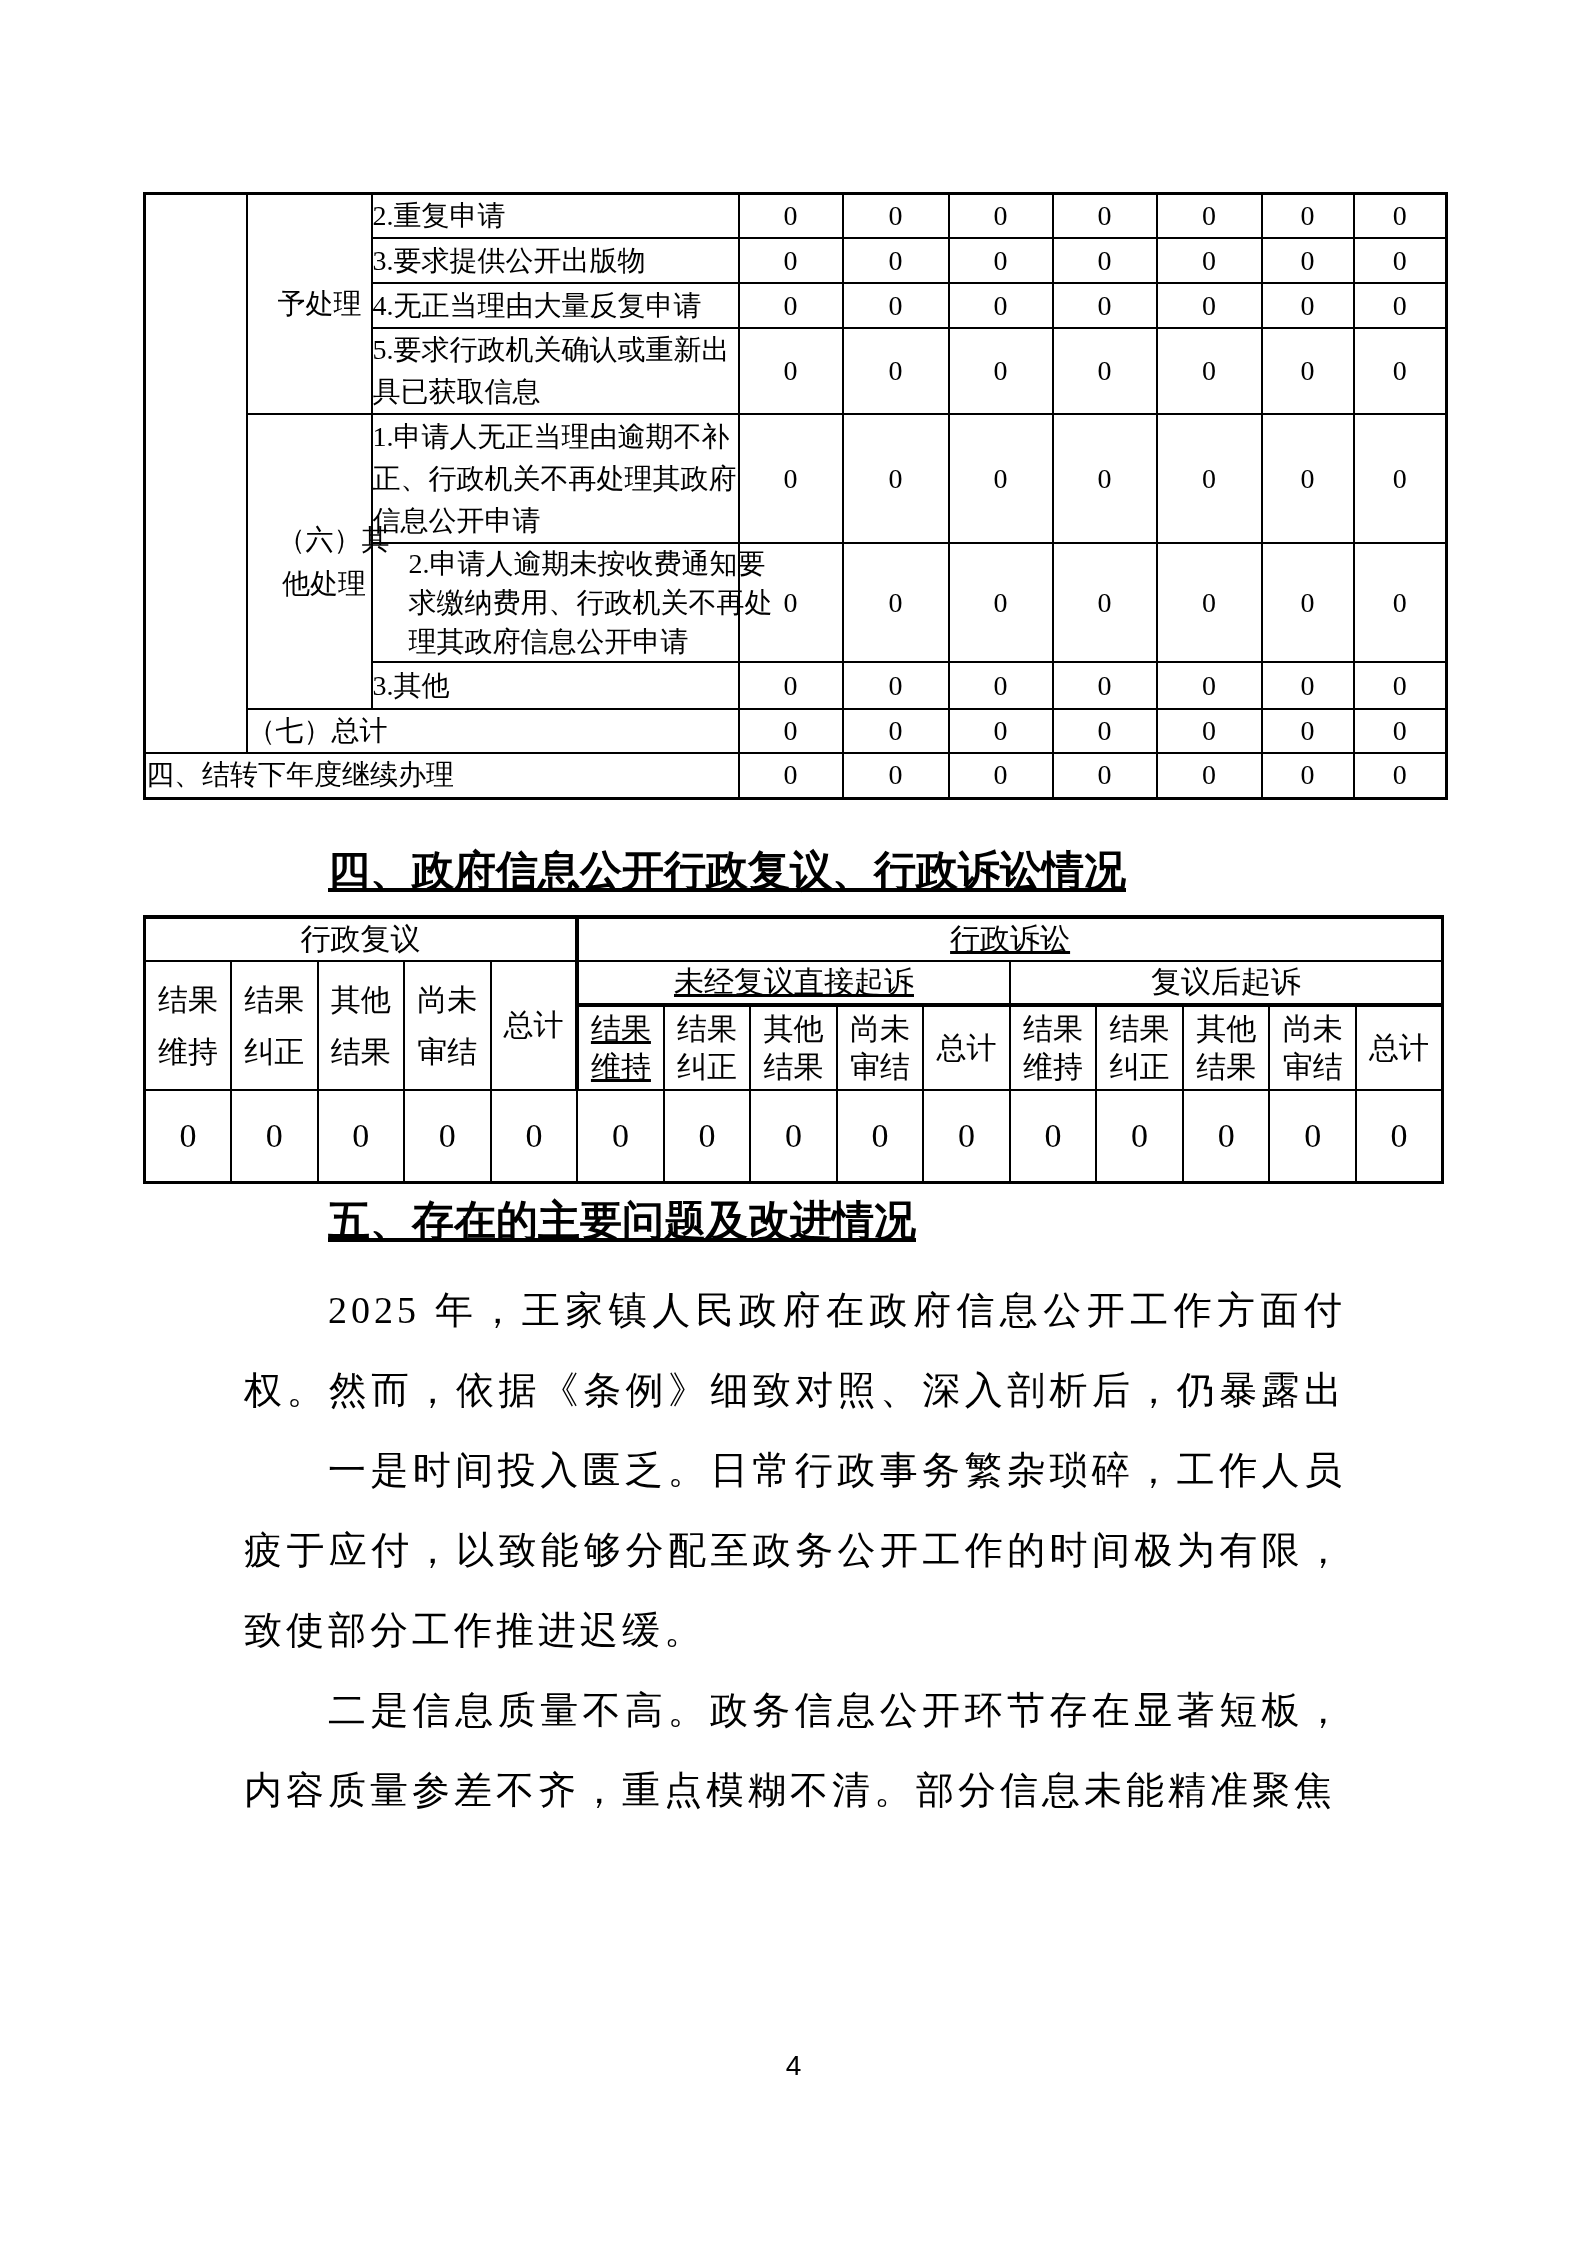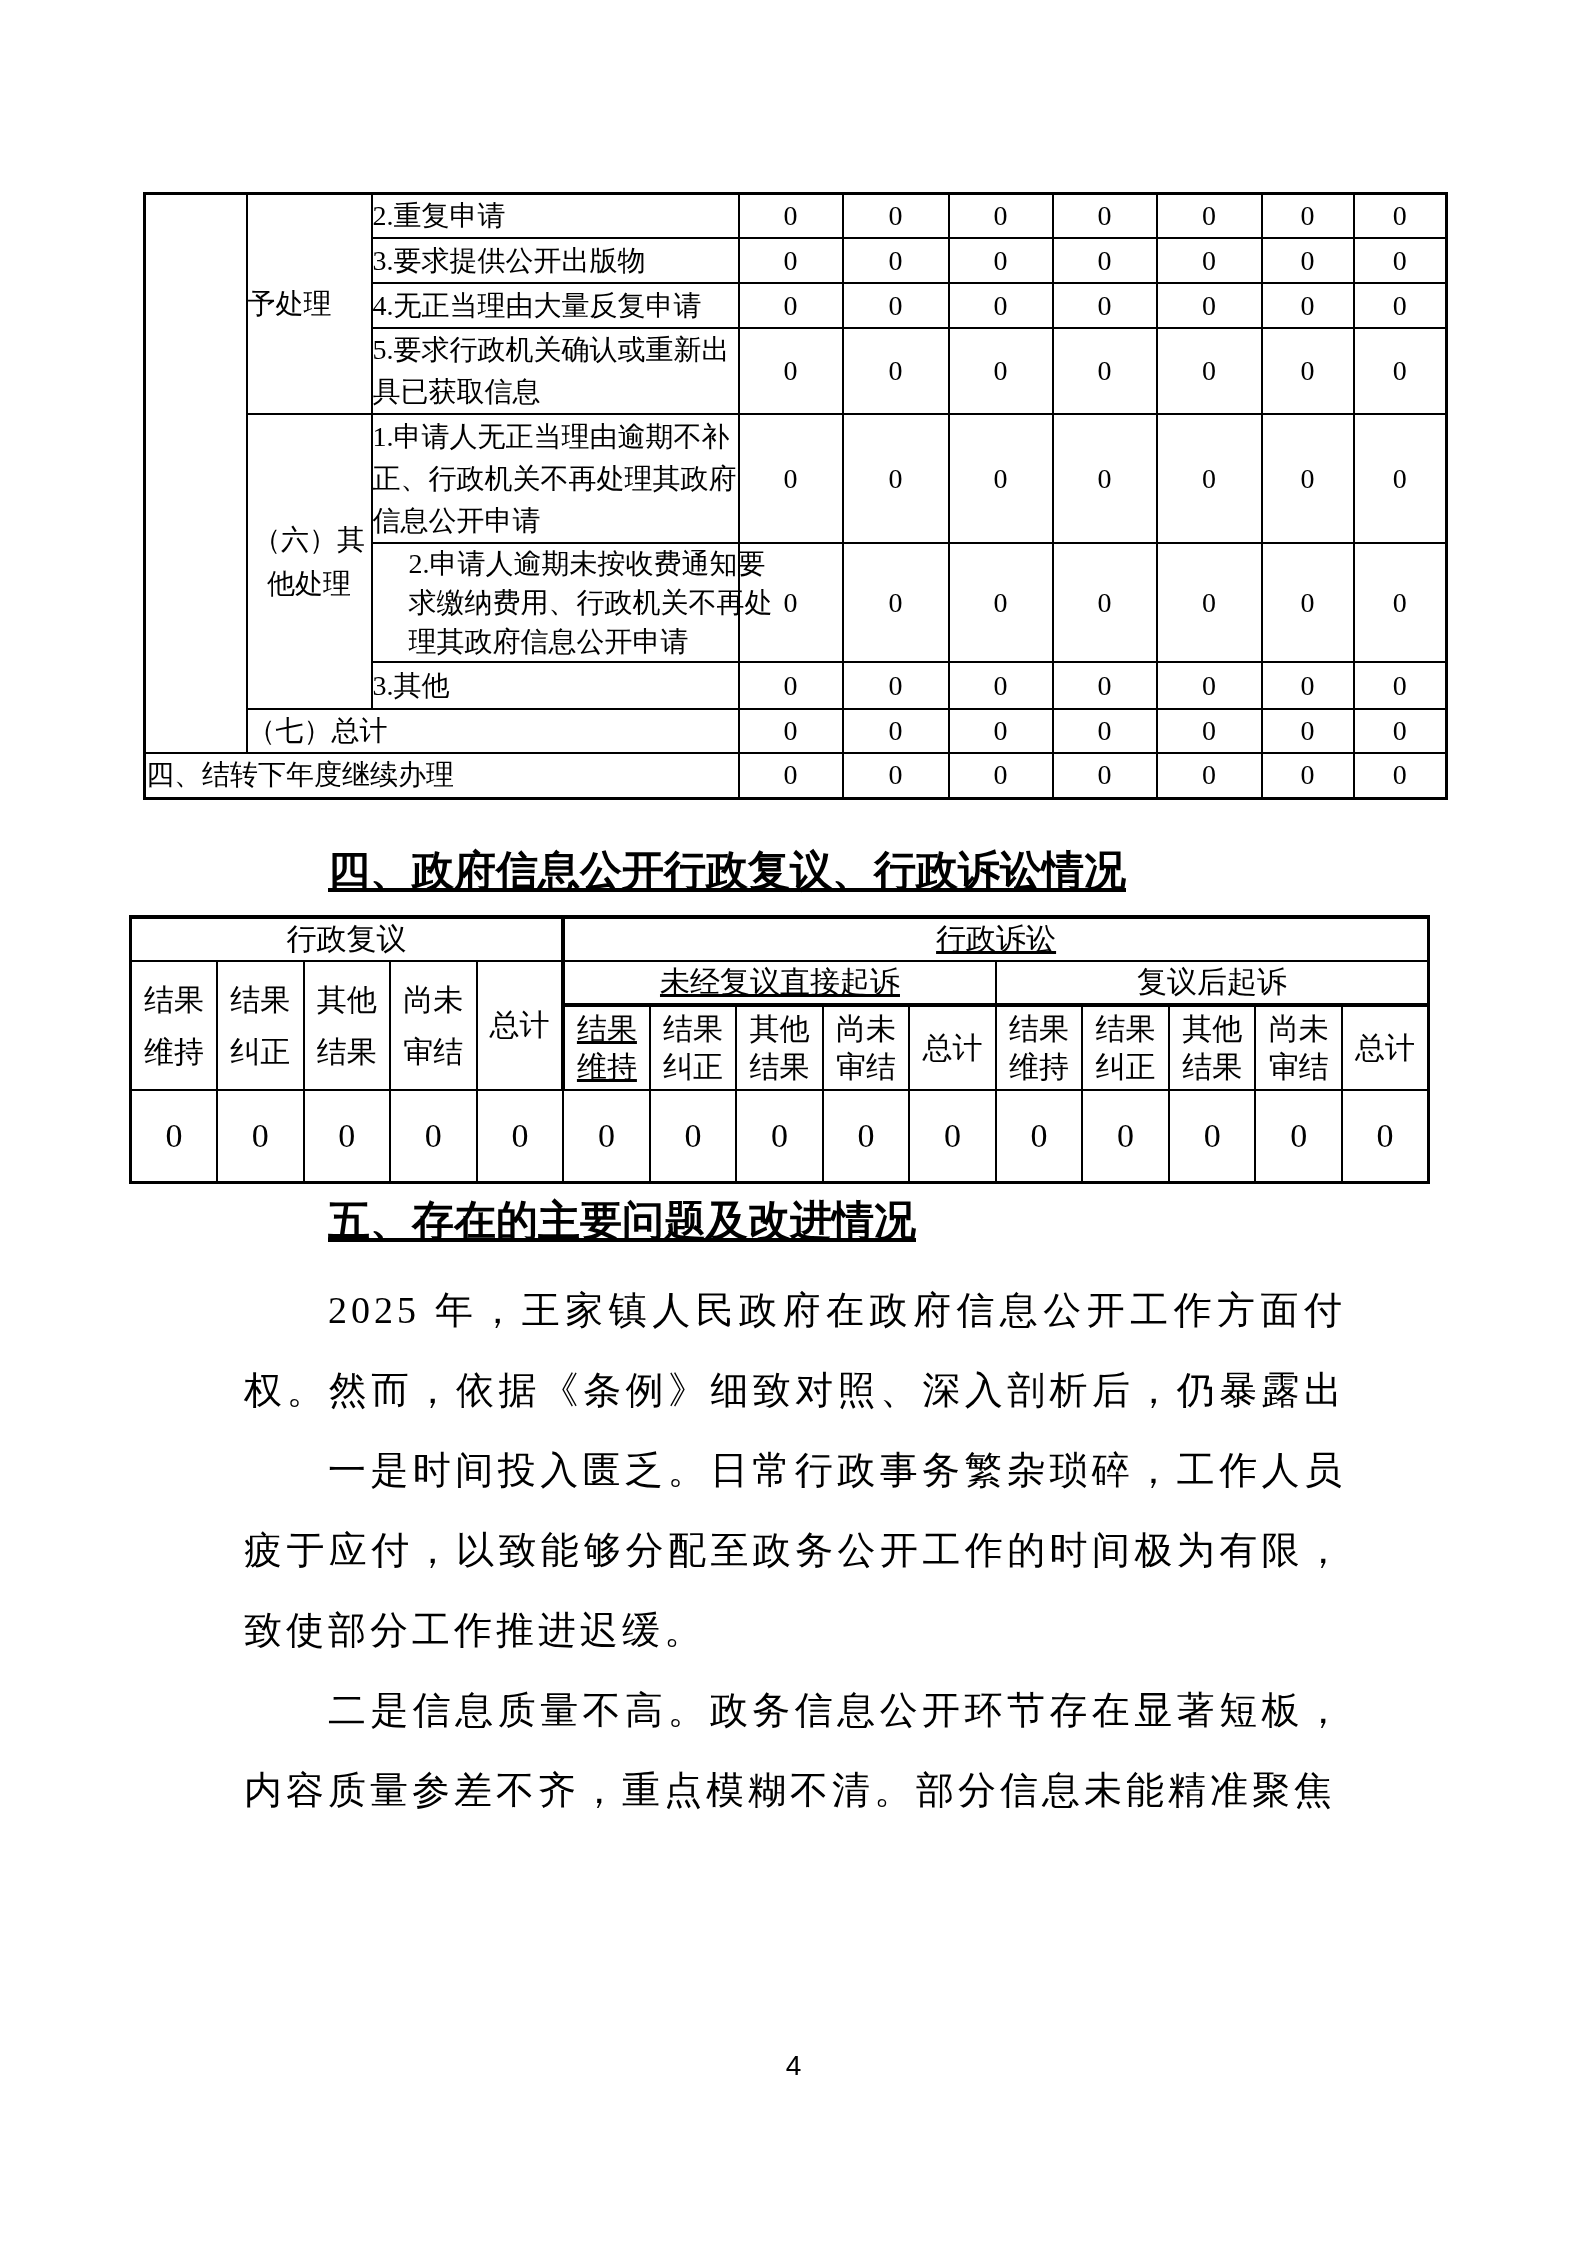--- a/index.html
+++ b/index.html
@@ -17,32 +17,32 @@
   #t1 tr:nth-child(5){height:129px}
   #t1 tr:nth-child(6){height:117px}
   #t1 tr:nth-child(7){height:47px}
   #t1 tr:nth-child(8){height:40px}
   #t1 tr:nth-child(9){height:45px}
   .cLabel{text-align:left;padding:0 0 0 9px;}
   .cLabel div{line-height:42px;white-space:nowrap;}
   #t1 tr:nth-child(6) .cLabel div{line-height:39px;padding-left:36px;}
   .cNum{text-align:center;font-size:34px;}
   .cGroup{text-align:center;}
-  .cGroup div{line-height:44px;white-space:nowrap;}
+  .cGroup div{line-height:44px;white-space:nowrap;padding-left:30px;}
   .vTop{vertical-align:top;text-align:left;padding:5px 0 0 13px;}
   .cPadBig{padding-left:37px;}
 
   
   #h4,#h5{position:absolute;left:244px;font-family:"Liberation Sans",sans-serif;
           font-weight:700;font-size:42px;line-height:46px;padding-left:84px;white-space:nowrap;text-decoration:underline;}
   #h4{top:848px;}
   #h5{top:1198px;}
 
   
-  #t2{position:absolute;left:129px;top:915px;width:1301px;border-collapse:collapse;
+  #t2{position:absolute;left:143px;top:915px;width:1301px;border-collapse:collapse;
       table-layout:fixed;border:3px solid #000;border-top:4px solid #000;}
   #t2 td{border:2px solid #000;font-size:30px;text-align:center;vertical-align:middle;padding:0;}
   #t2 tr:nth-child(1){height:42px}
   #t2 tr:nth-child(2){height:43px}
   #t2 tr:nth-child(3){height:85px}
   #t2 tr:nth-child(4){height:92px}
   #t2 .sub2 div{line-height:52px;}
   #t2 .sub3 div{line-height:38px;}
   #t2 .dvl{border-left:4px solid #000;text-decoration:underline;}
   #t2 .thb{border-bottom:4px solid #000;}

